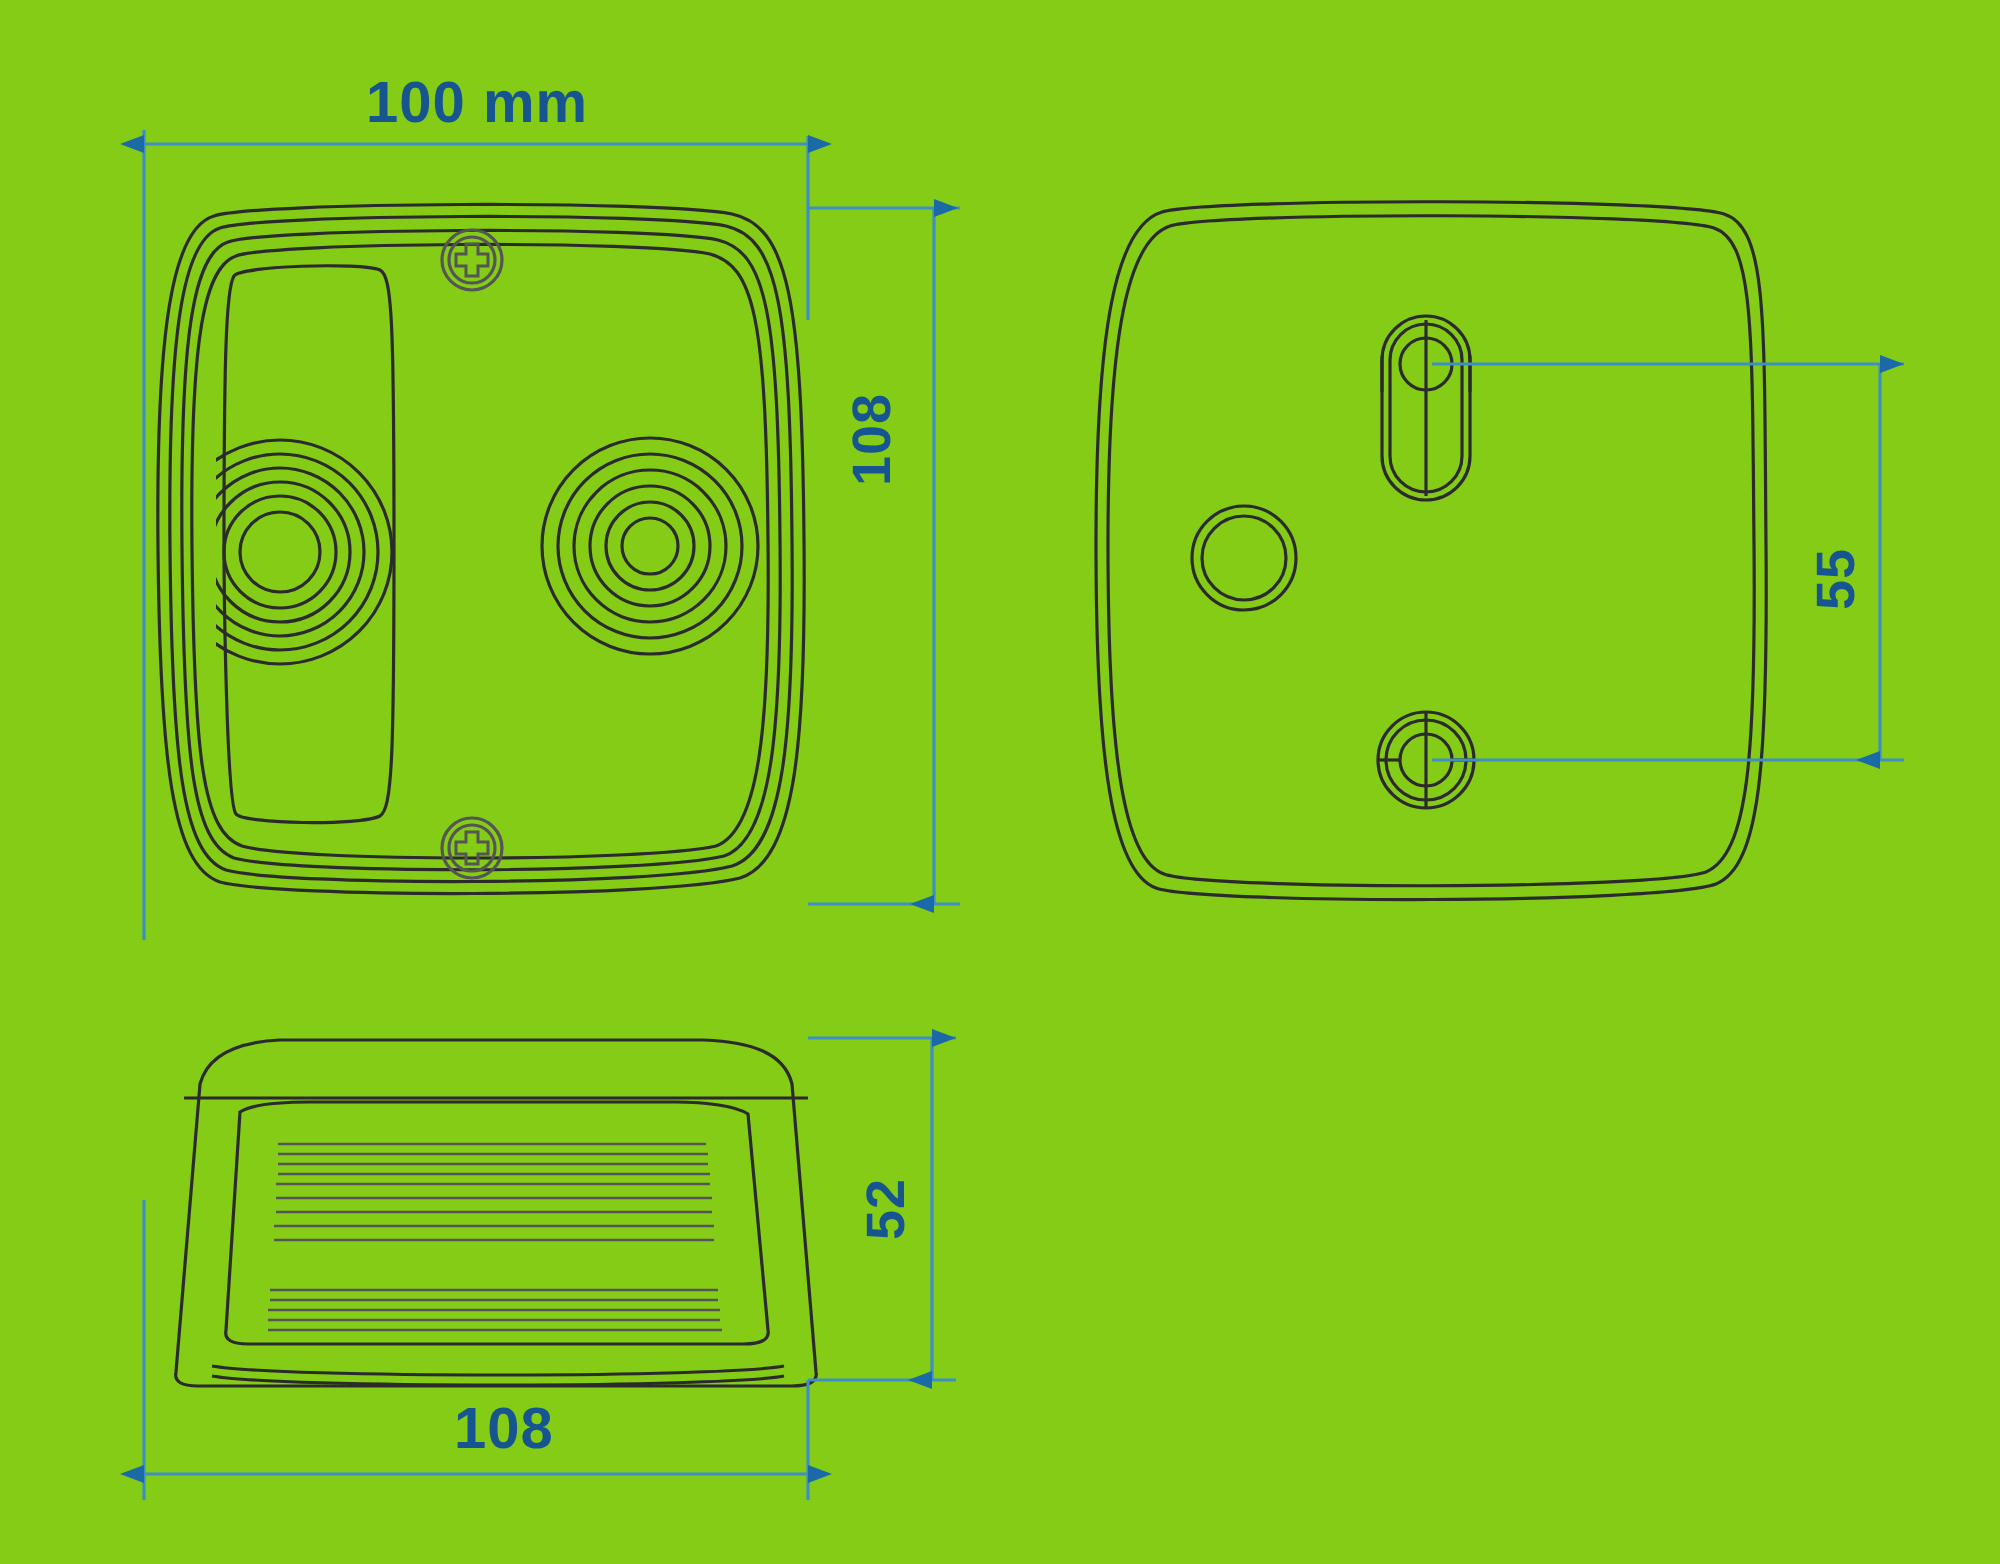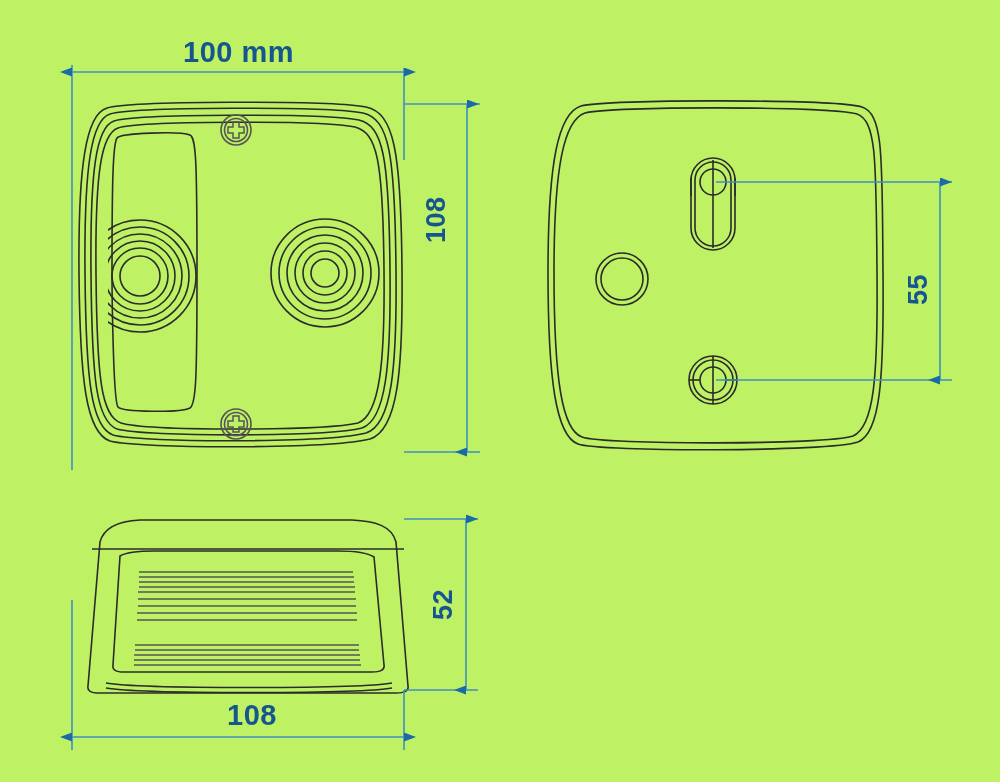--- a/index.html
+++ b/index.html
@@ -10,21 +10,21 @@
   body {
     width: 1000px;
     height: 782px;
     font-family: "Liberation Sans", sans-serif;
     overflow: hidden;
   }
   #stage {
     position: relative;
     width: 1000px;
     height: 782px;
-    background: #bef264;
+    background: #84cc16;
   }
   svg.drawing {
     position: absolute;
     left: 0;
     top: 0;
     width: 1000px;
     height: 782px;
     display: block;
   }
   .dim-label {

